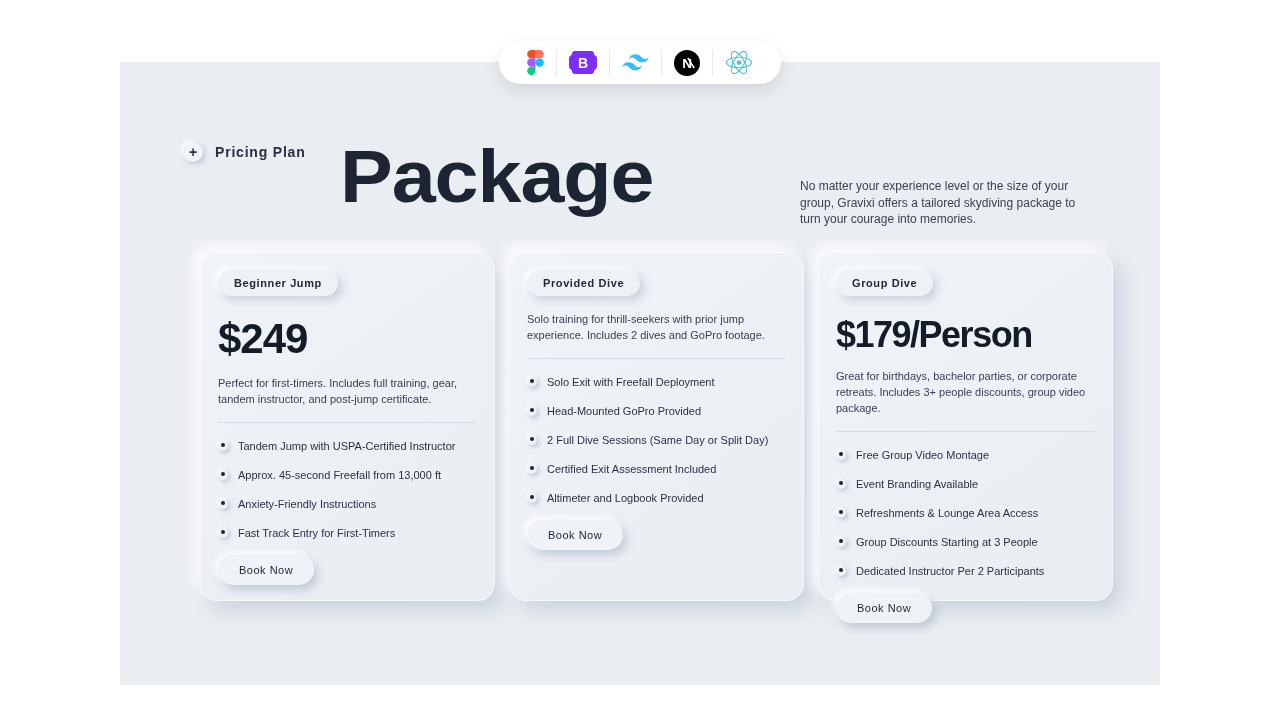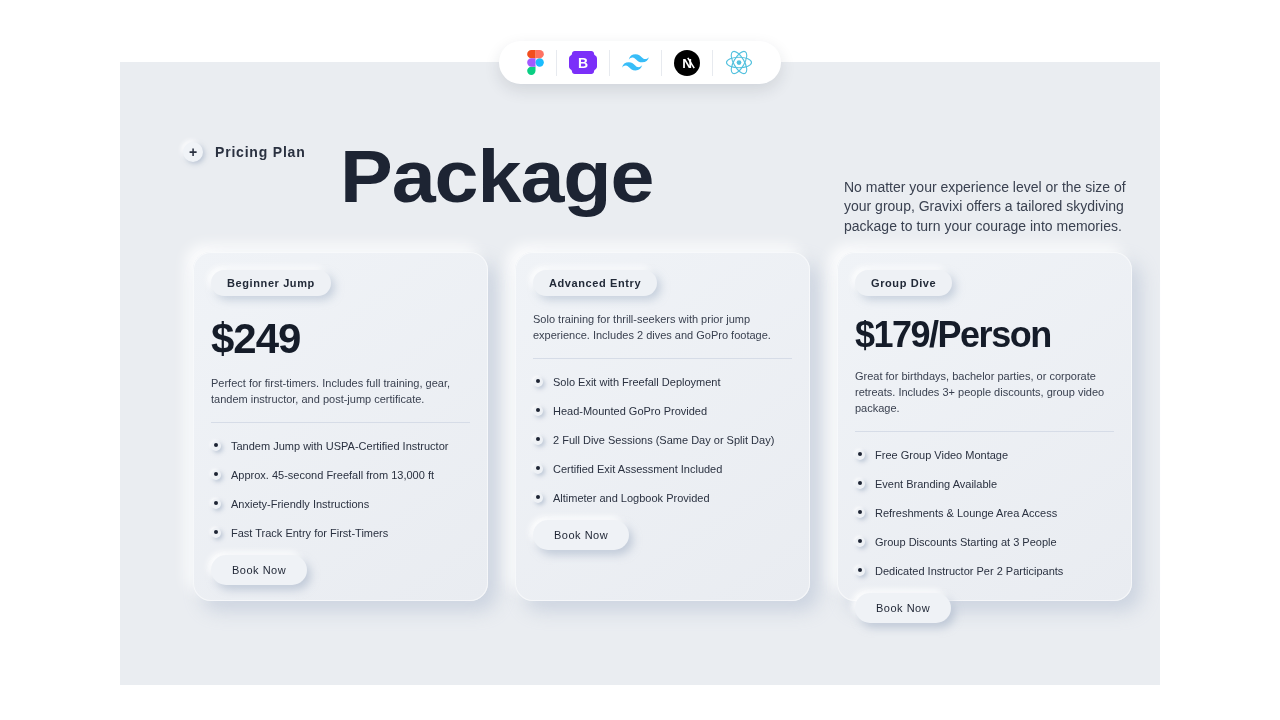--- a/index.html
+++ b/index.html
@@ -50,28 +50,28 @@
   
   .page-title {
     position:absolute; left:340px; top:139px;
     font-size:76px; font-weight:bold; letter-spacing:-1px;
     color:#1d2433; line-height:1;
     transform:scale(1.04,0.98); transform-origin:left top;
   }
 
   
   .intro {
-    position:absolute; left:844px; top:178px; width:296px;
-    font-size:14px; line-height:1.38; color:#3a4150;
+    position:absolute; left:800px; top:178px; width:296px;
+    font-size:12px; line-height:1.38; color:#3a4150;
   }
 
   
   .cards {
-    position:absolute; left:193px; top:252px;
-    display:flex; gap:27px;
+    position:absolute; left:200px; top:252px;
+    display:flex; gap:14px;
   }
   .card {
     width:295px; height:349px;
     border-radius:18px;
     background:linear-gradient(145deg,#f0f3f7,#e9ecf1);
     box-shadow:9px 10px 18px rgba(168,182,205,0.45),
                -7px -7px 14px rgba(255,255,255,0.9),
                inset 0 0 0 1px rgba(255,255,255,0.55);
     padding:18px 18px 0 18px;
     position:relative;
@@ -205,21 +205,21 @@
         </li>
       <li class="feature">
           <span class="bullet"></span>
           <span>Fast Track Entry for First-Timers</span>
         </li>
     </ul>
     <button class="book-btn">Book Now</button>
   </div>
 
   <div class="card">
-    <span class="badge">Advanced Entry</span>
+    <span class="badge">Provided Dive</span>
     <p class="card-desc">Solo training for thrill-seekers with prior jump experience. Includes 2 dives and GoPro footage.</p>
     <div class="card-divider"></div>
     <ul class="features">
       <li class="feature">
           <span class="bullet"></span>
           <span>Solo Exit with Freefall Deployment</span>
         </li>
       <li class="feature">
           <span class="bullet"></span>
           <span>Head-Mounted GoPro Provided</span>

